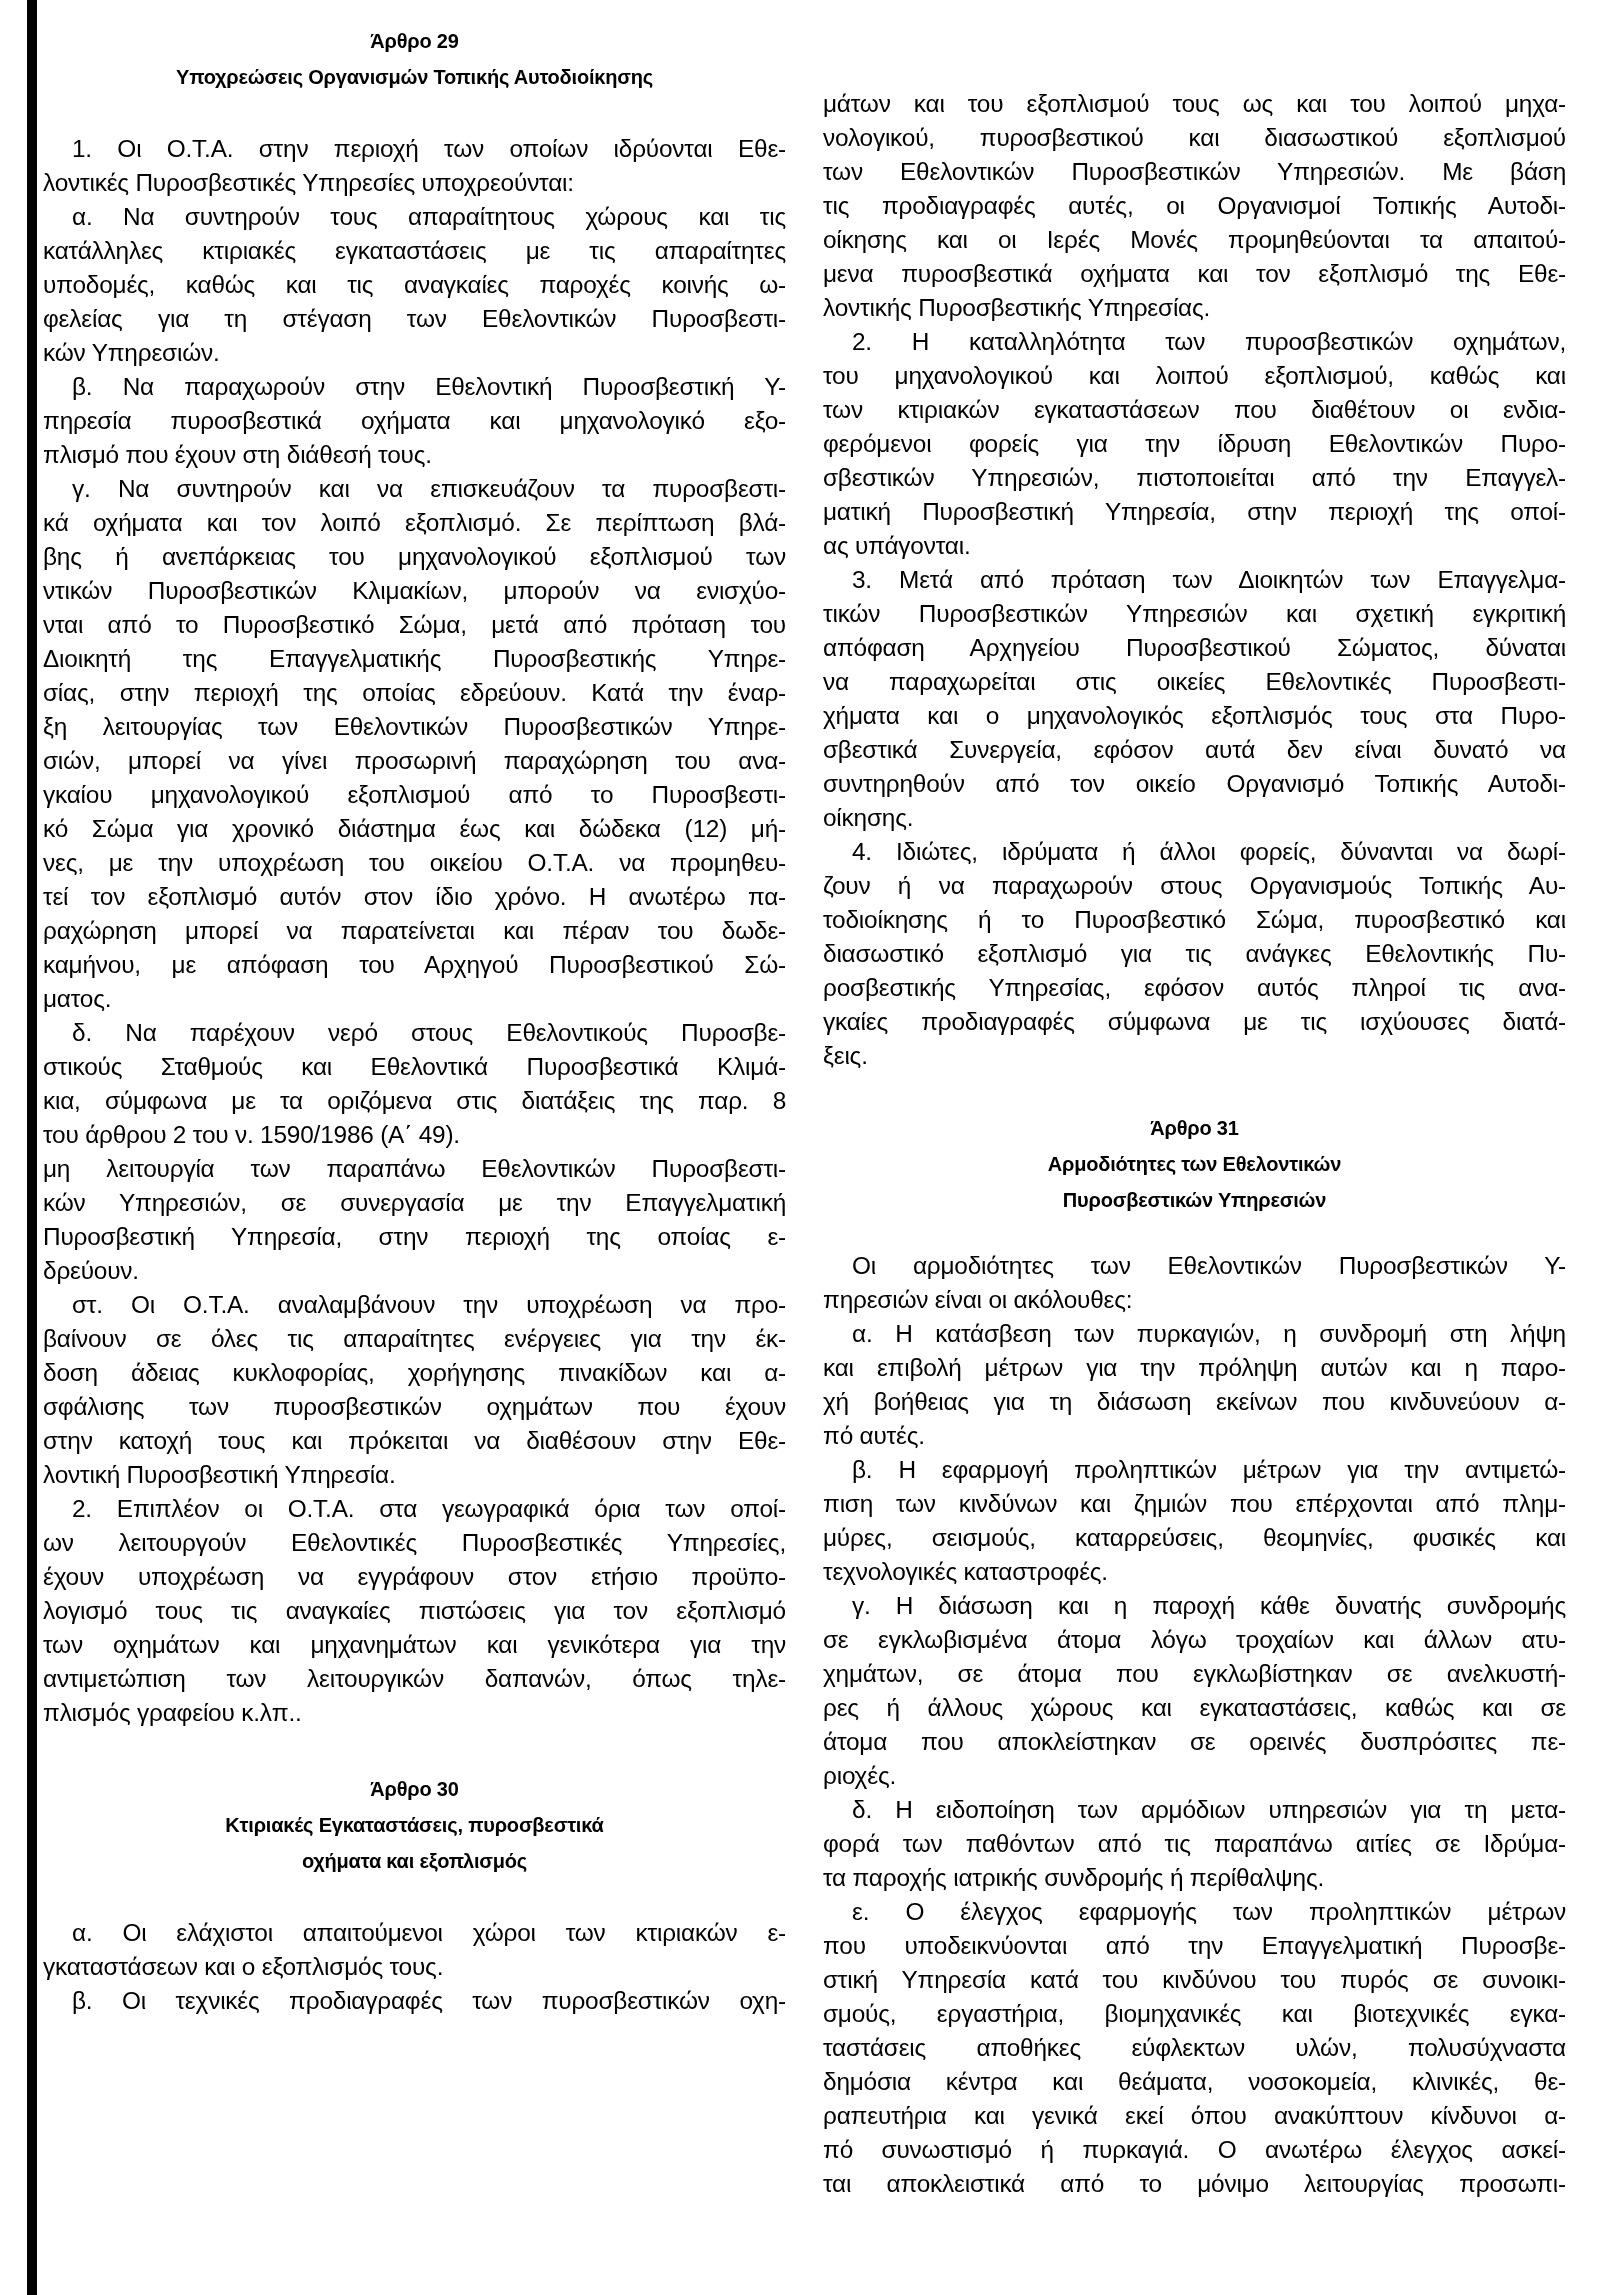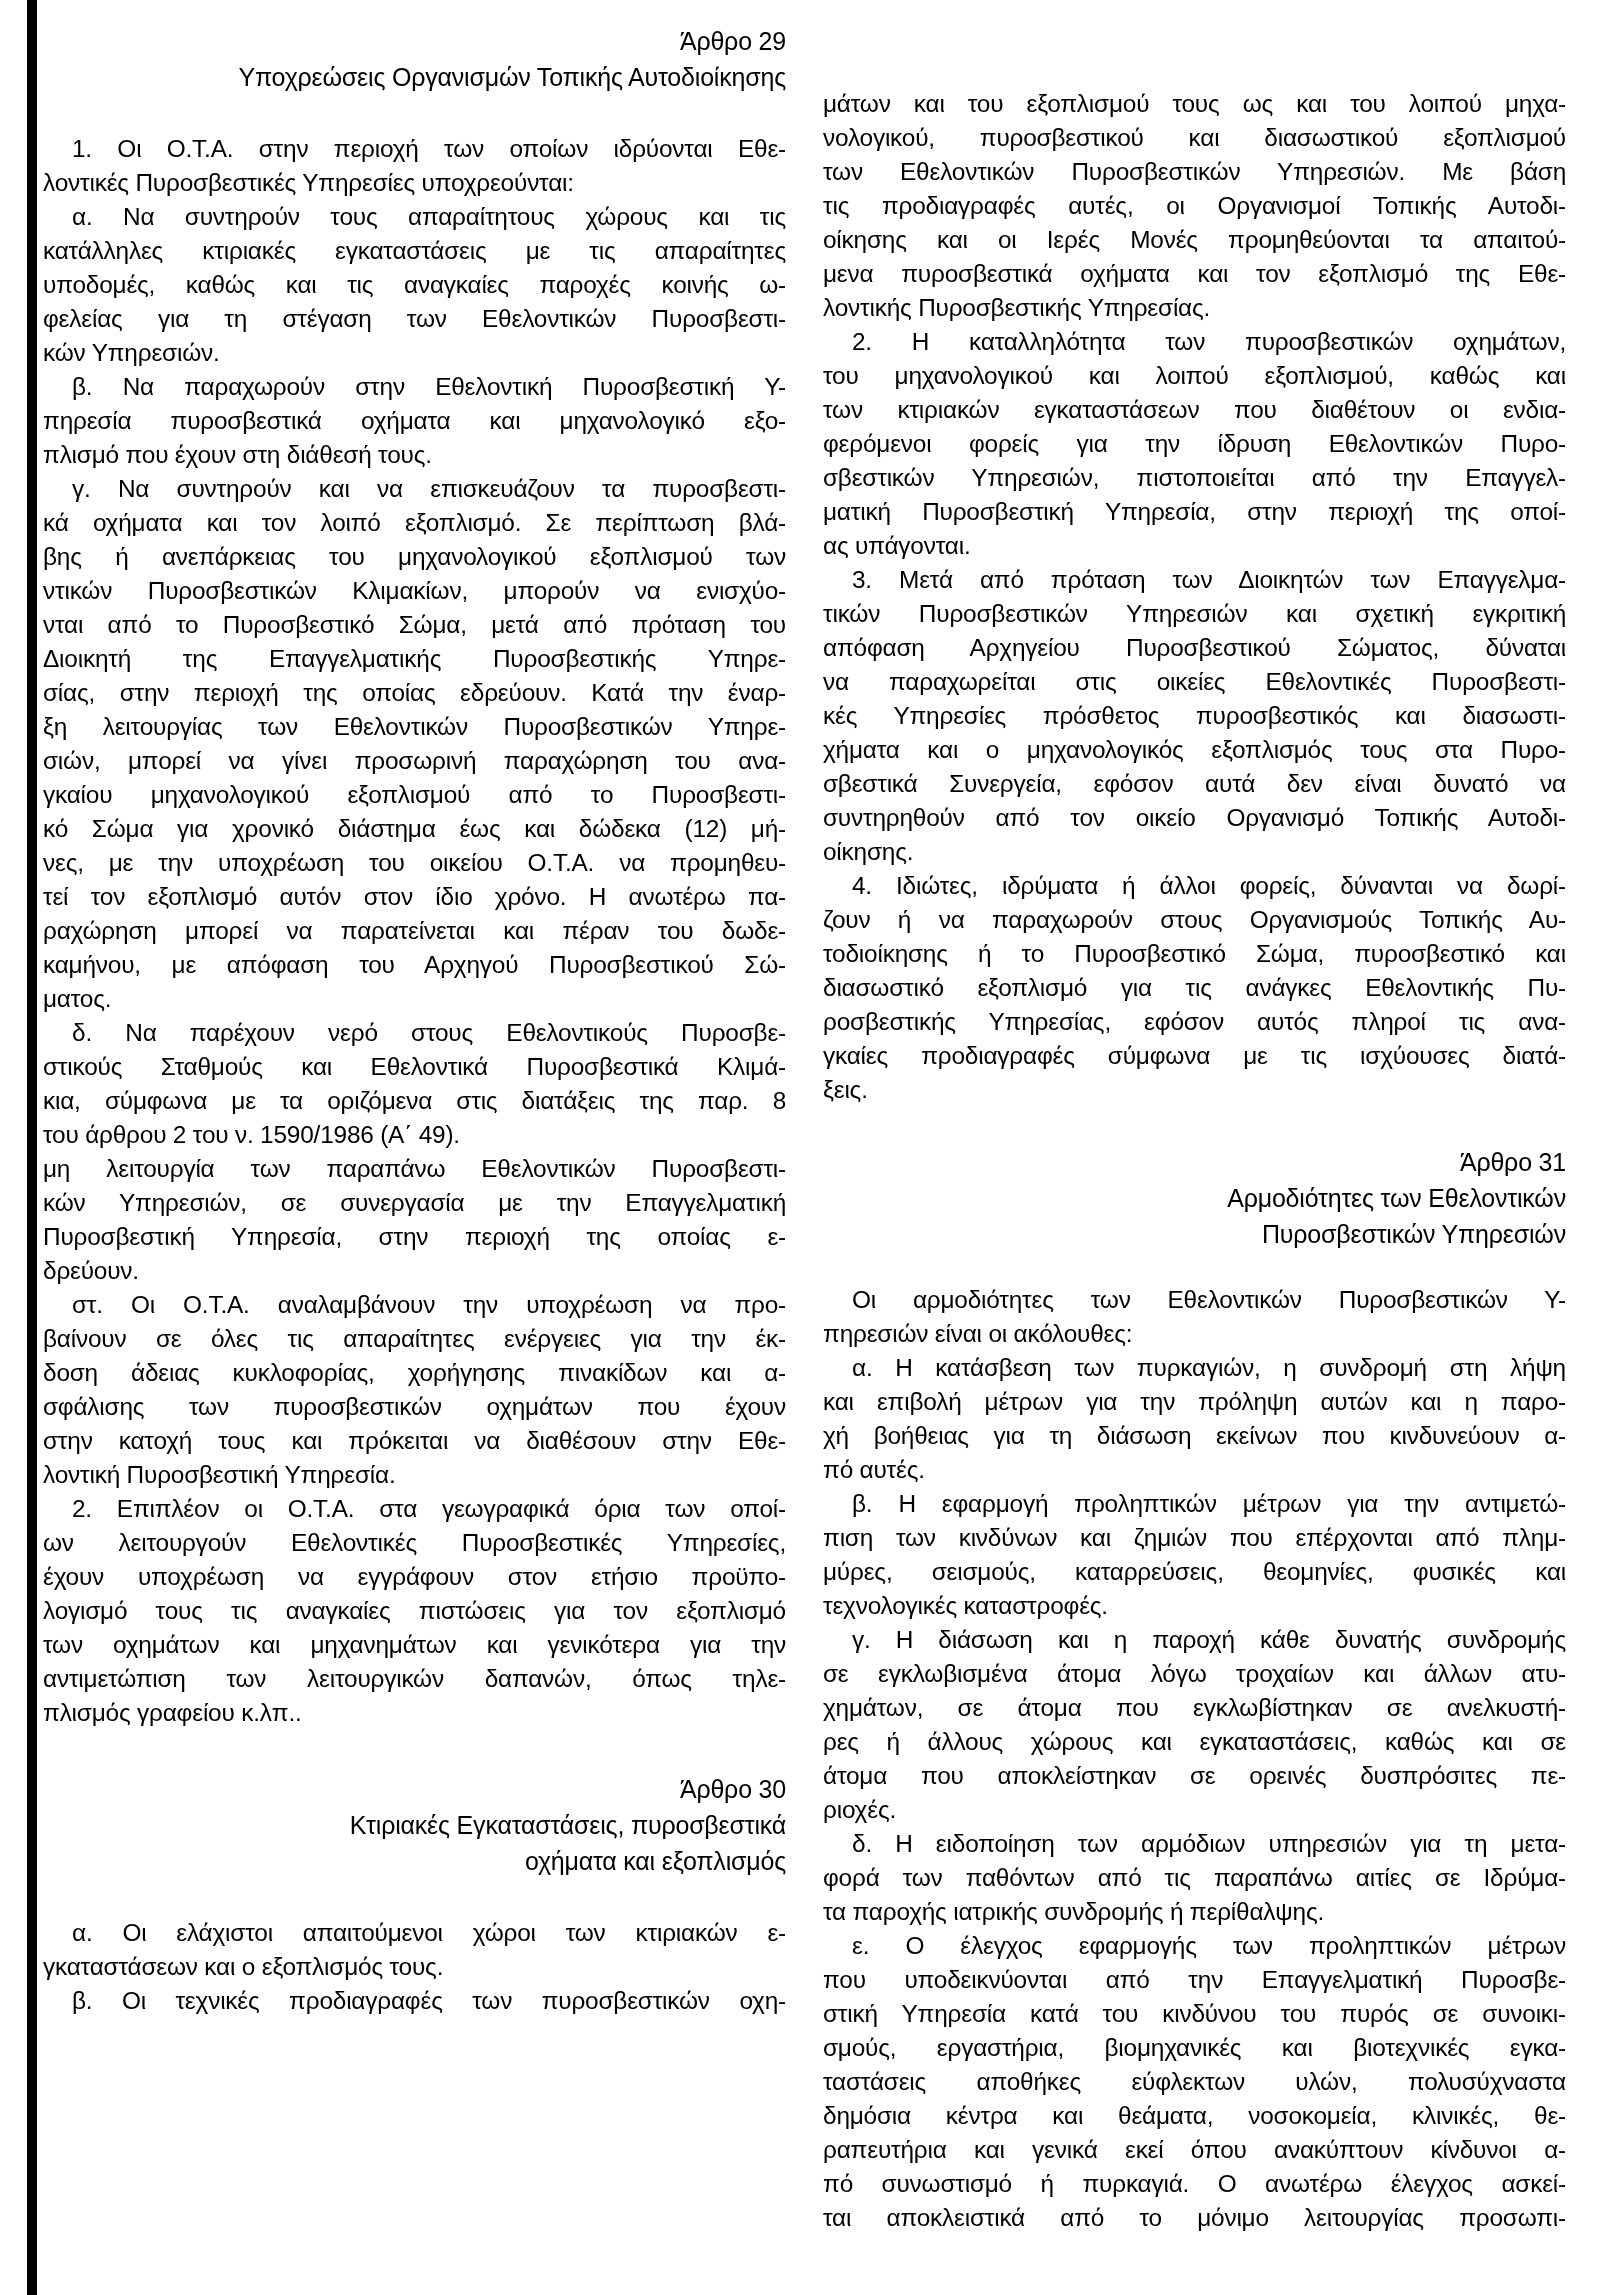--- a/index.html
+++ b/index.html
@@ -16,22 +16,22 @@
   }
   .page {
     display: flex; gap: 37px;
     padding: 20px 43px 0 43px;
     box-sizing: border-box; width: 1606px;
   }
   .col { width: 743px; flex: none; }
   .col-right { padding-top: 67px; }
 
   .heading {
-    text-align: right; font-weight: 400;
-    font-size: 25px; line-height: 36px;
+    text-align: center; font-weight: 700;
+    font-size: 20px; line-height: 36px;
     margin: 41px 0 37px;
     letter-spacing: -0.2px;
   }
   .col-left .heading:first-child { margin-top: 3px; margin-bottom: 37px; }
   .col-right .heading { margin: 37px 0 30.5px; }
 
   .para { margin: 0; }
   .line {
     font-size: 24.4px; line-height: 34px; height: 34px;
     letter-spacing: -0.2px;
@@ -145,21 +145,20 @@
         <div class="line">φερόμενοι φορείς για την ίδρυση Εθελοντικών Πυρο-</div>
         <div class="line">σβεστικών Υπηρεσιών, πιστοποιείται από την Επαγγελ-</div>
         <div class="line">ματική Πυροσβεστική Υπηρεσία, στην περιοχή της οποί-</div>
         <div class="line end">ας υπάγονται.</div>
       </div>
       <div class="para">
         <div class="line first">3. Μετά από πρόταση των Διοικητών των Επαγγελμα-</div>
         <div class="line">τικών Πυροσβεστικών Υπηρεσιών και σχετική εγκριτική</div>
         <div class="line">απόφαση Αρχηγείου Πυροσβεστικού Σώματος, δύναται</div>
         <div class="line">να παραχωρείται στις οικείες Εθελοντικές Πυροσβεστι-</div>
-        <div class="line">κές Υπηρεσίες πρόσθετος πυροσβεστικός και διασωστι-</div>
         <div class="line">χήματα και ο μηχανολογικός εξοπλισμός τους στα Πυρο-</div>
         <div class="line">σβεστικά Συνεργεία, εφόσον αυτά δεν είναι δυνατό να</div>
         <div class="line">συντηρηθούν από τον οικείο Οργανισμό Τοπικής Αυτοδι-</div>
         <div class="line end">οίκησης.</div>
       </div>
       <div class="para">
         <div class="line first">4. Ιδιώτες, ιδρύματα ή άλλοι φορείς, δύνανται να δωρί-</div>
         <div class="line">ζουν ή να παραχωρούν στους Οργανισμούς Τοπικής Αυ-</div>
         <div class="line">τοδιοίκησης ή το Πυροσβεστικό Σώμα, πυροσβεστικό και</div>
         <div class="line">διασωστικό εξοπλισμό για τις ανάγκες Εθελοντικής Πυ-</div>

